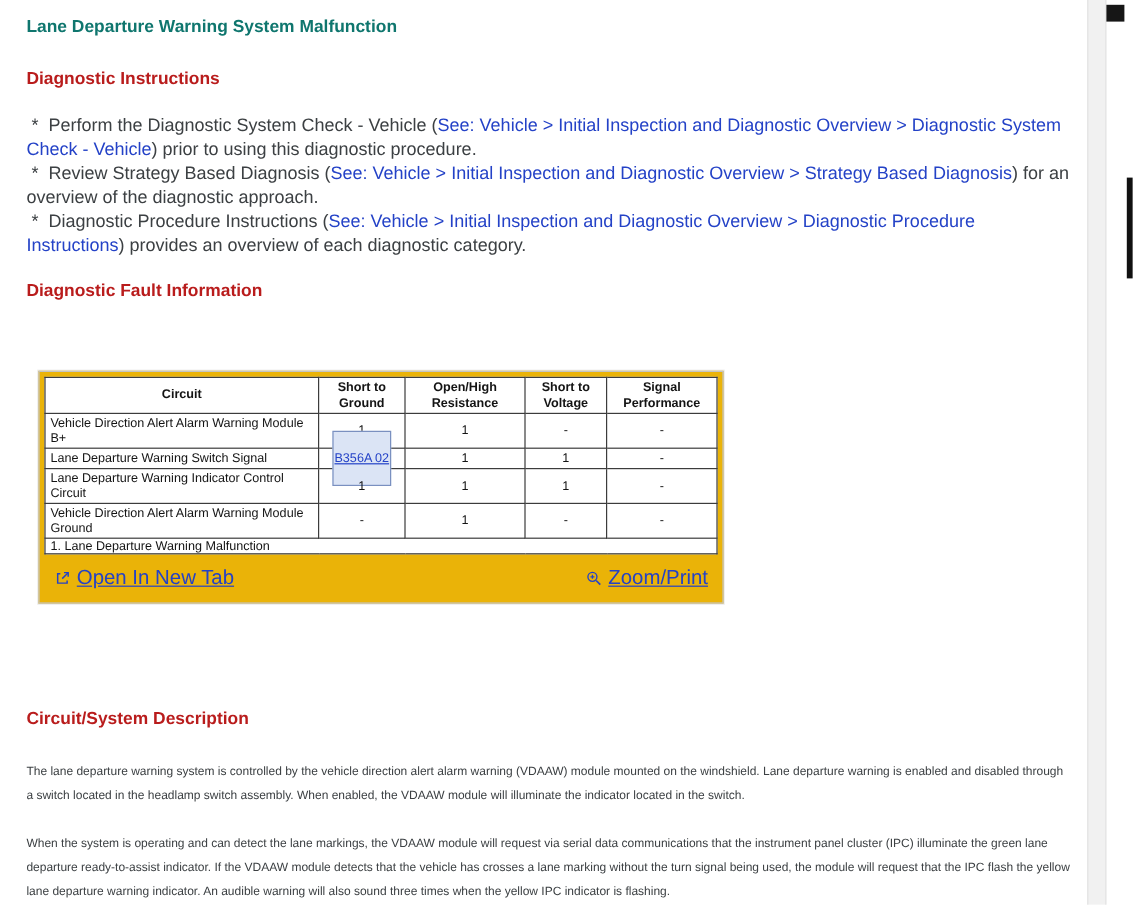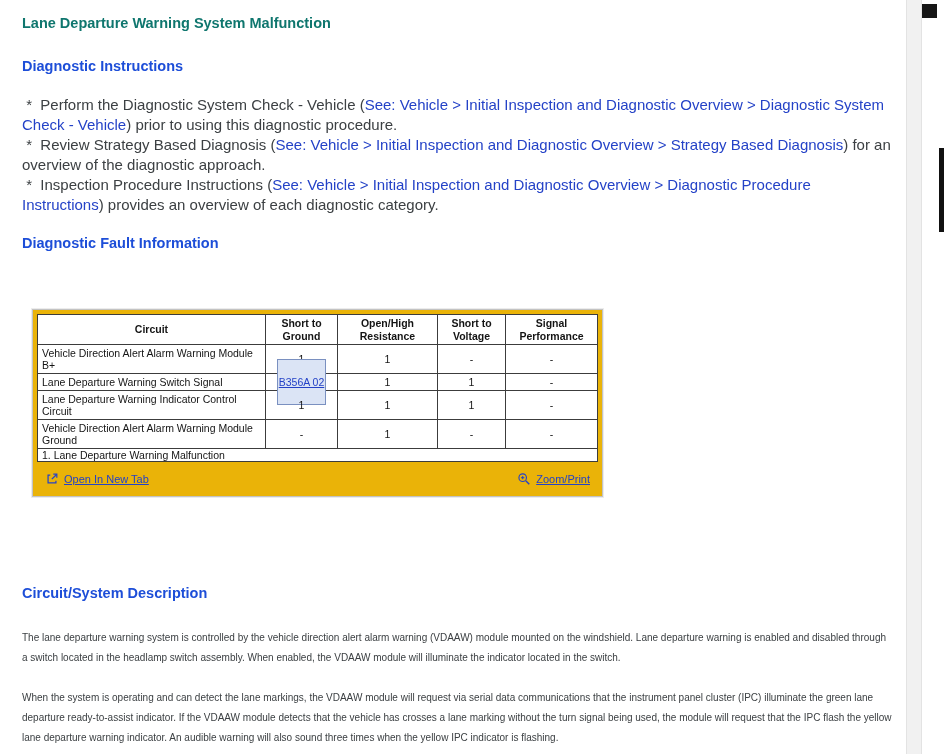--- a/index.html
+++ b/index.html
@@ -18,21 +18,21 @@
     padding: 15px 13px 10px 22px;
   }
   h1.doc-title {
     font-size: 14.5px;
     font-weight: bold;
     color: #0f766e;
   }
   h2.section-heading {
     font-size: 14.5px;
     font-weight: bold;
-    color: #1d4ed8;
+    color: #b91c1c;
   }
   .h-instructions { margin-top: 27px; }
   .h-fault { margin-top: 20px; }
   .h-circuit { margin-top: 88px; }
   .instructions { margin-top: 21px; font-size: 15px; line-height: 20px; }
   .instr-line { white-space: pre-wrap; }
   a.doc-link, a.action-link, a.dtc-link {
     color: var(--link-blue, #2442c7);
     text-decoration: none;
     cursor: pointer;
@@ -85,21 +85,21 @@
   .panel-actions {
     display: flex;
     justify-content: space-between;
     align-items: center;
     padding: 10px 8px 8px 8px;
   }
   a.action-link {
     display: inline-flex;
     align-items: center;
     gap: 5px;
-    font-size: 11px;
+    font-size: 17px;
     text-decoration: underline;
   }
   a.action-link svg { flex: 0 0 auto; }
   
   .inner-scroll-track {
     position: absolute;
     top: 0;
     right: 22px;
     width: 16px;
     height: 754px;
@@ -129,21 +129,21 @@
 
 <div class="content">
 
   <h1 class="doc-title">Lane Departure Warning System Malfunction</h1>
 
   <h2 class="section-heading h-instructions">Diagnostic Instructions</h2>
 
   <div class="instructions">
     <div class="instr-line"><span> *  Perform the Diagnostic System Check - Vehicle (</span><a class="doc-link">See: Vehicle &gt; Initial Inspection and Diagnostic Overview &gt; Diagnostic System Check - Vehicle</a><span>) prior to using this diagnostic procedure.</span></div>
     <div class="instr-line"><span> *  Review Strategy Based Diagnosis (</span><a class="doc-link">See: Vehicle &gt; Initial Inspection and Diagnostic Overview &gt; Strategy Based Diagnosis</a><span>) for an overview of the diagnostic approach.</span></div>
-    <div class="instr-line"><span> *  Inspection Procedure Instructions (</span><a class="doc-link">See: Vehicle &gt; Initial Inspection and Diagnostic Overview &gt; Diagnostic Procedure Instructions</a><span>) provides an overview of each diagnostic category.</span></div>
+    <div class="instr-line"><span> *  Diagnostic Procedure Instructions (</span><a class="doc-link">See: Vehicle &gt; Initial Inspection and Diagnostic Overview &gt; Diagnostic Procedure Instructions</a><span>) provides an overview of each diagnostic category.</span></div>
   </div>
 
   <h2 class="section-heading h-fault">Diagnostic Fault Information</h2>
 
   <div class="table-panel">
     <table class="fault-table">
       <colgroup>
         <col style="width:228px">
           <col style="width:72px">
           <col style="width:100px">

